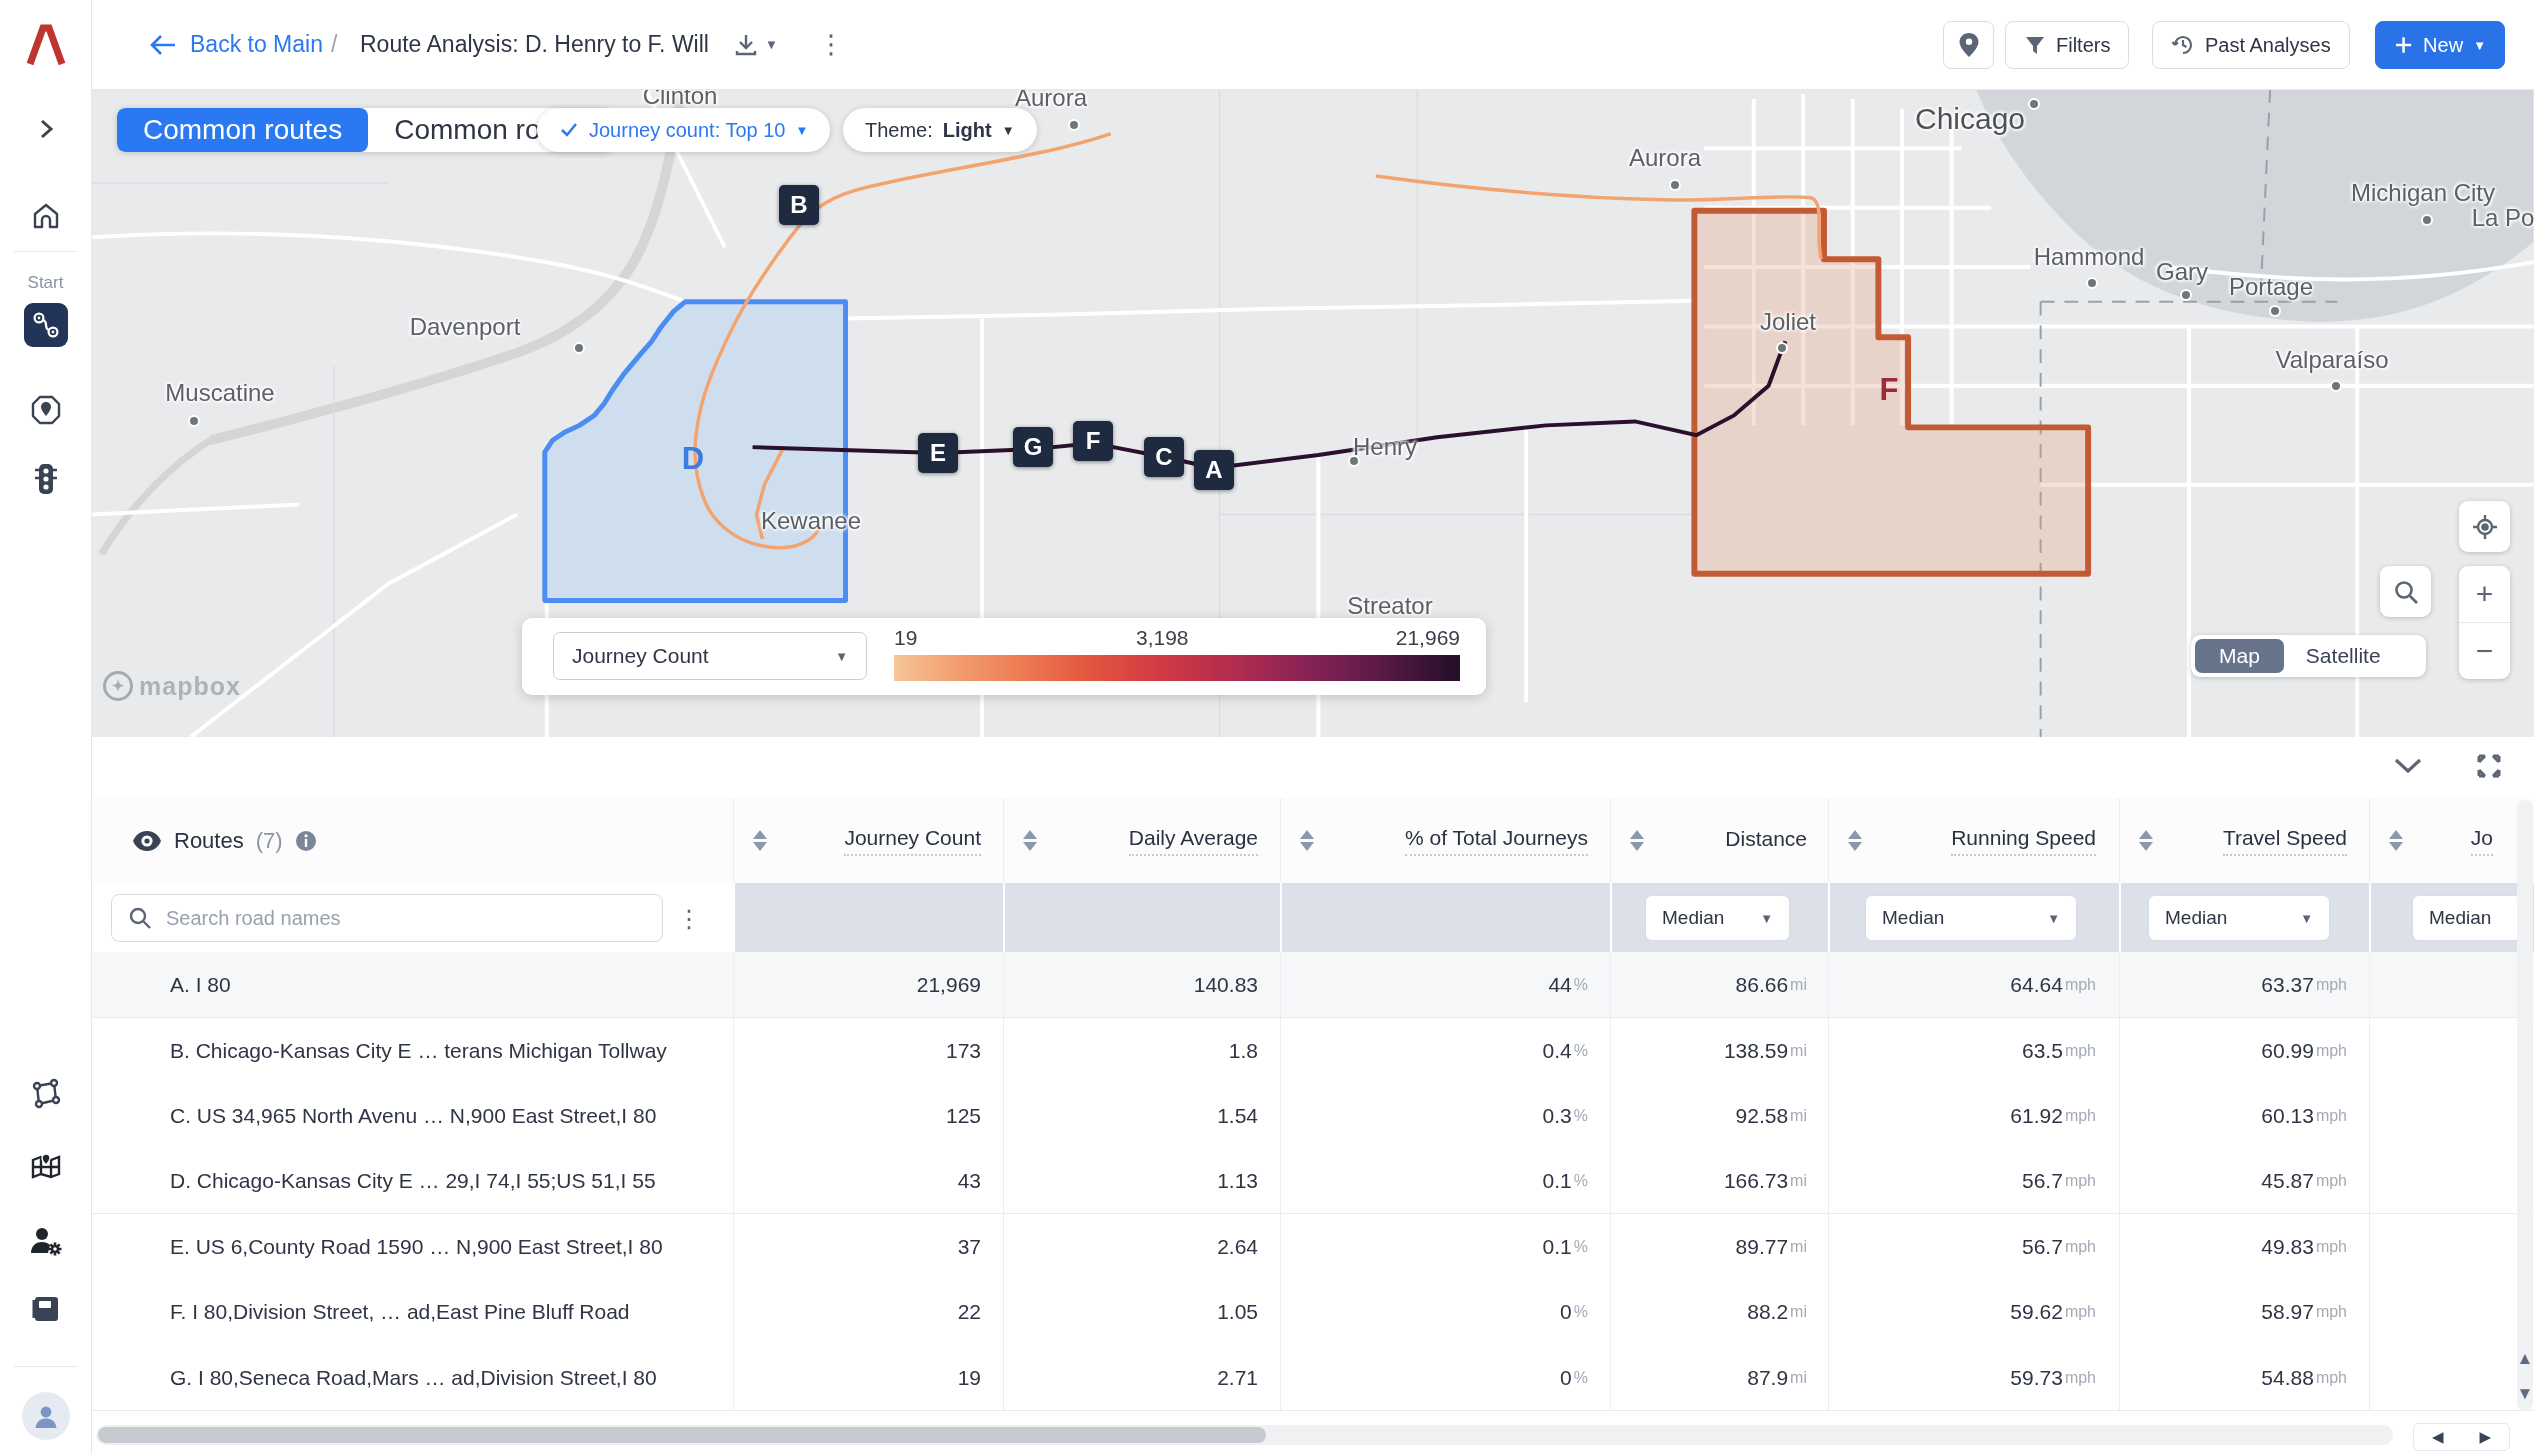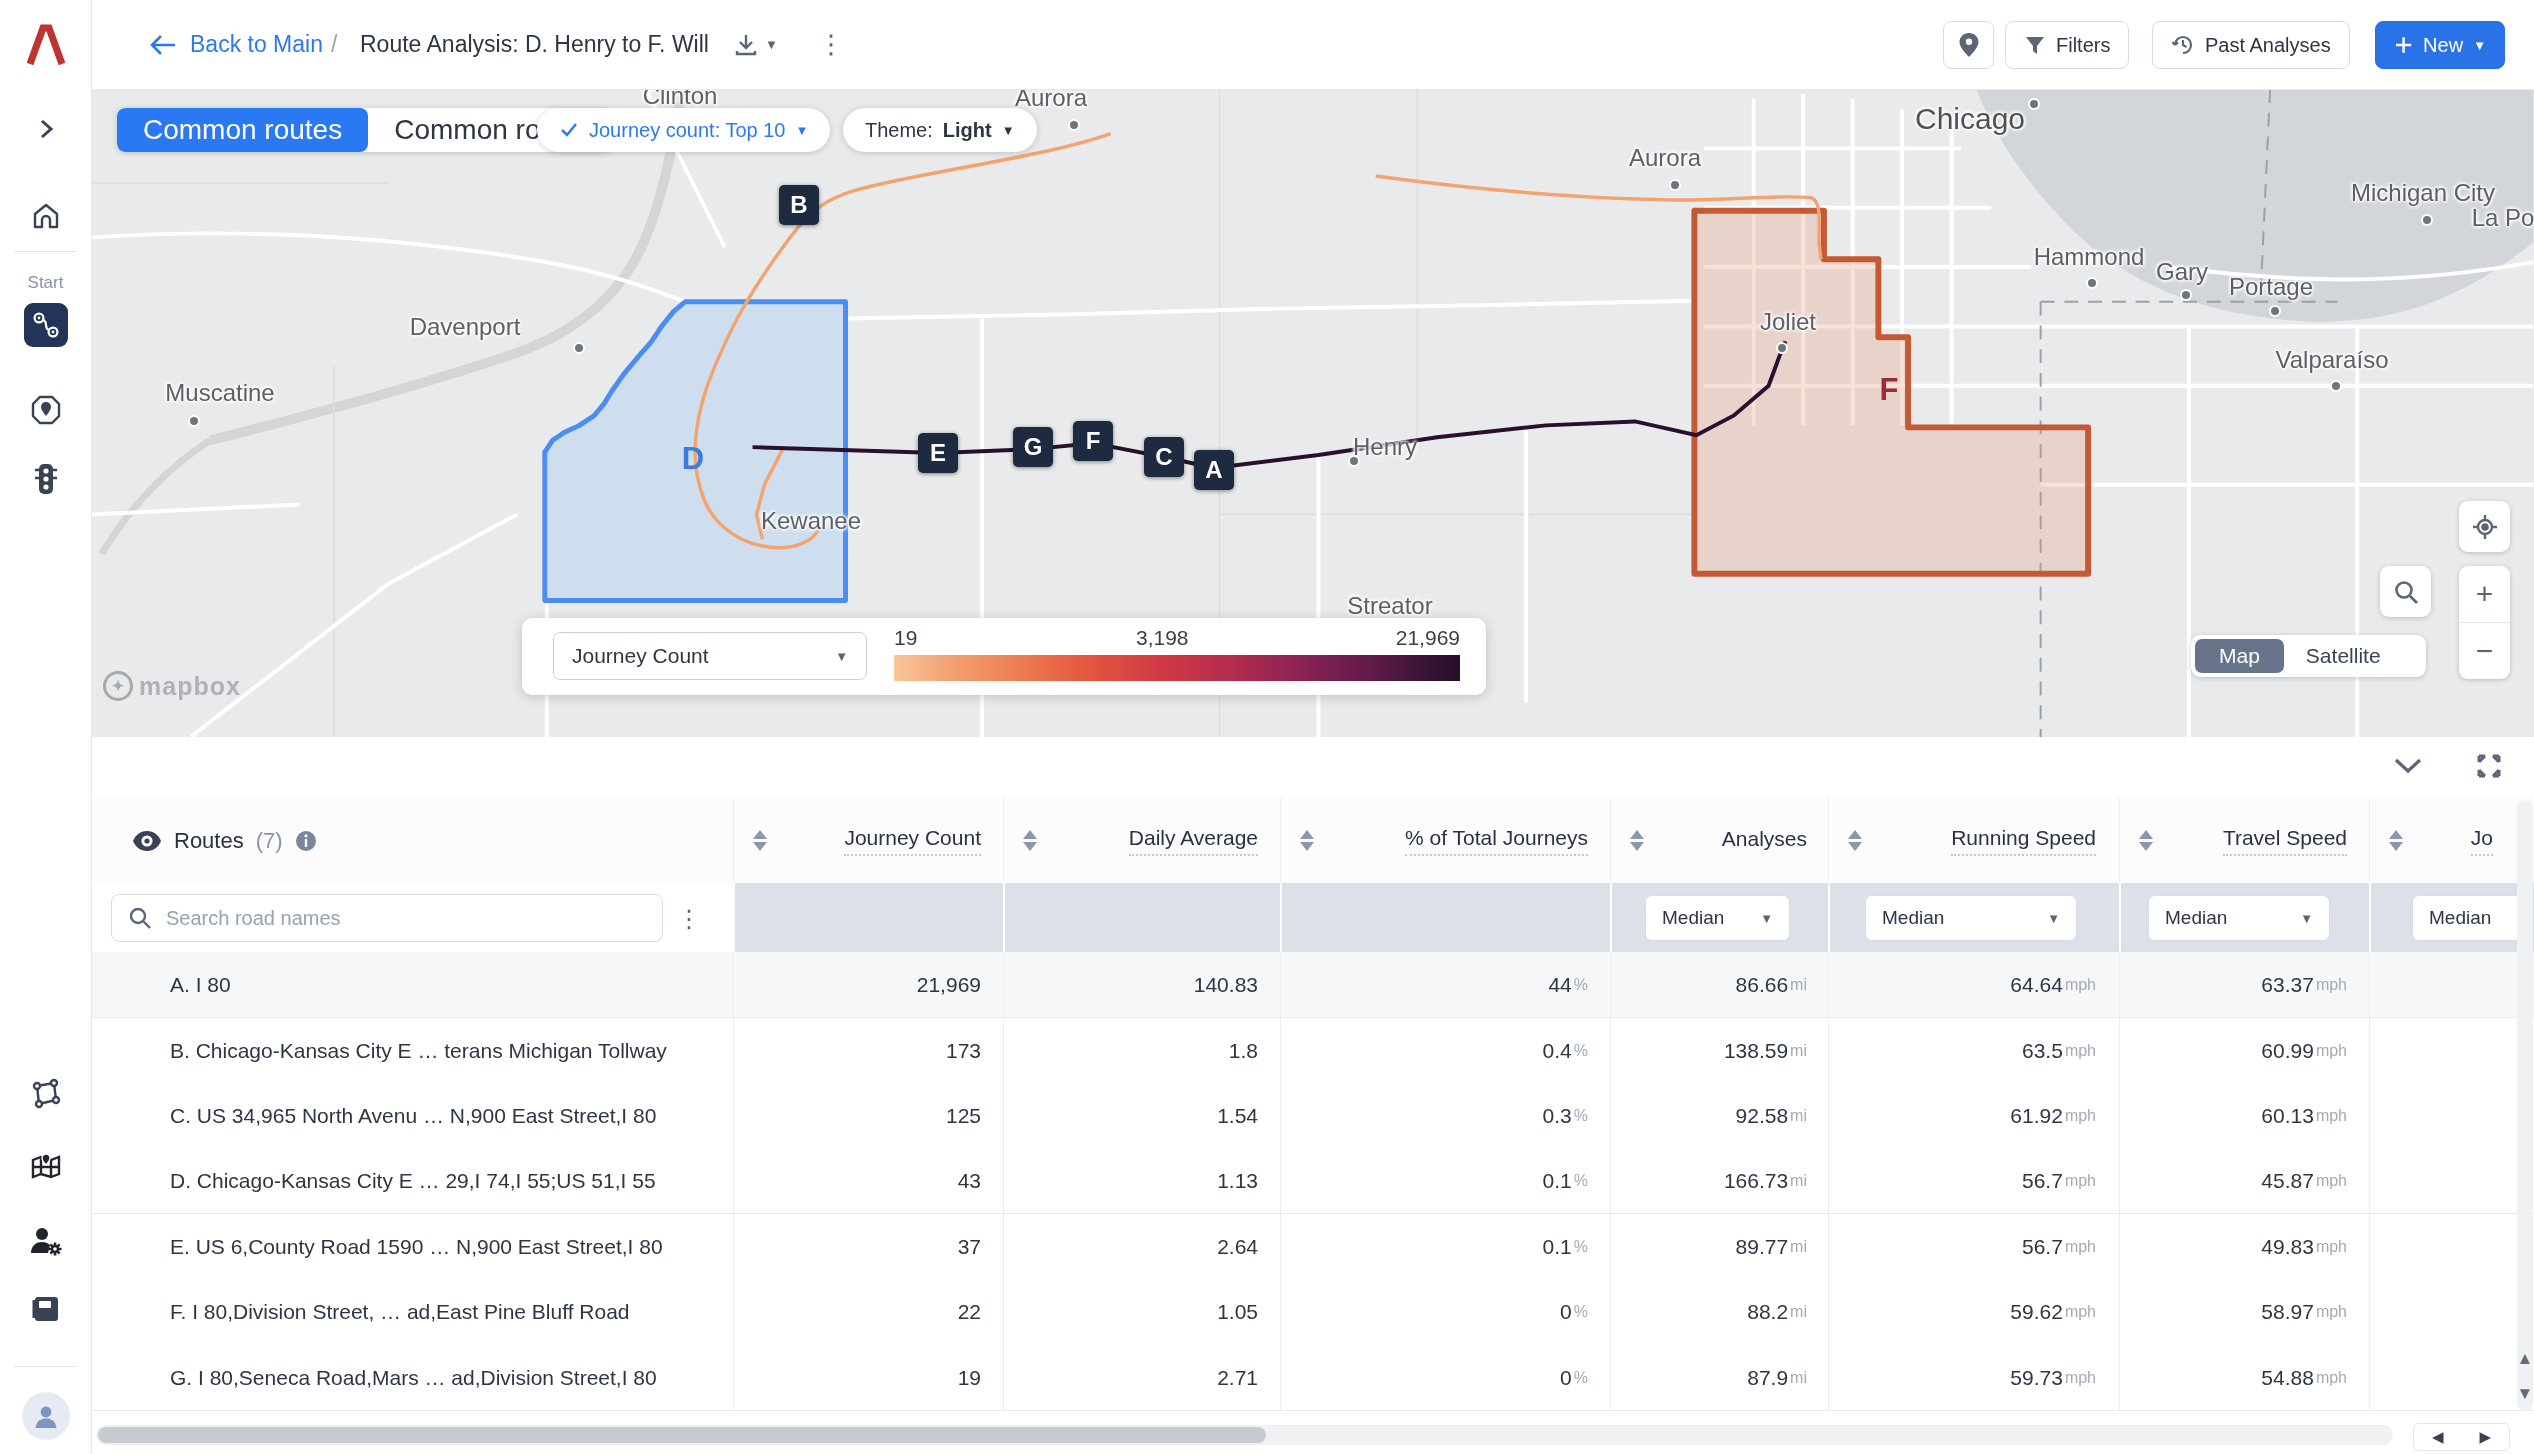--- a/index.html
+++ b/index.html
@@ -481,21 +481,21 @@
           <i class="up"></i>
           <i class="dn"></i>
         </span>
       <span class="hlabel dot">% of Total Journeys</span>
     </div>
     <div class="hcell hnum" style="left:1519px;width:219px">
       <span class="sort">
           <i class="up"></i>
           <i class="dn"></i>
         </span>
-      <span class="hlabel">Analyses</span>
+      <span class="hlabel">Distance</span>
     </div>
     <div class="hcell hnum" style="left:1737px;width:290px">
       <span class="sort">
           <i class="up"></i>
           <i class="dn"></i>
         </span>
       <span class="hlabel dot">Running Speed</span>
     </div>
     <div class="hcell hnum" style="left:2028px;width:250px">
       <span class="sort">

